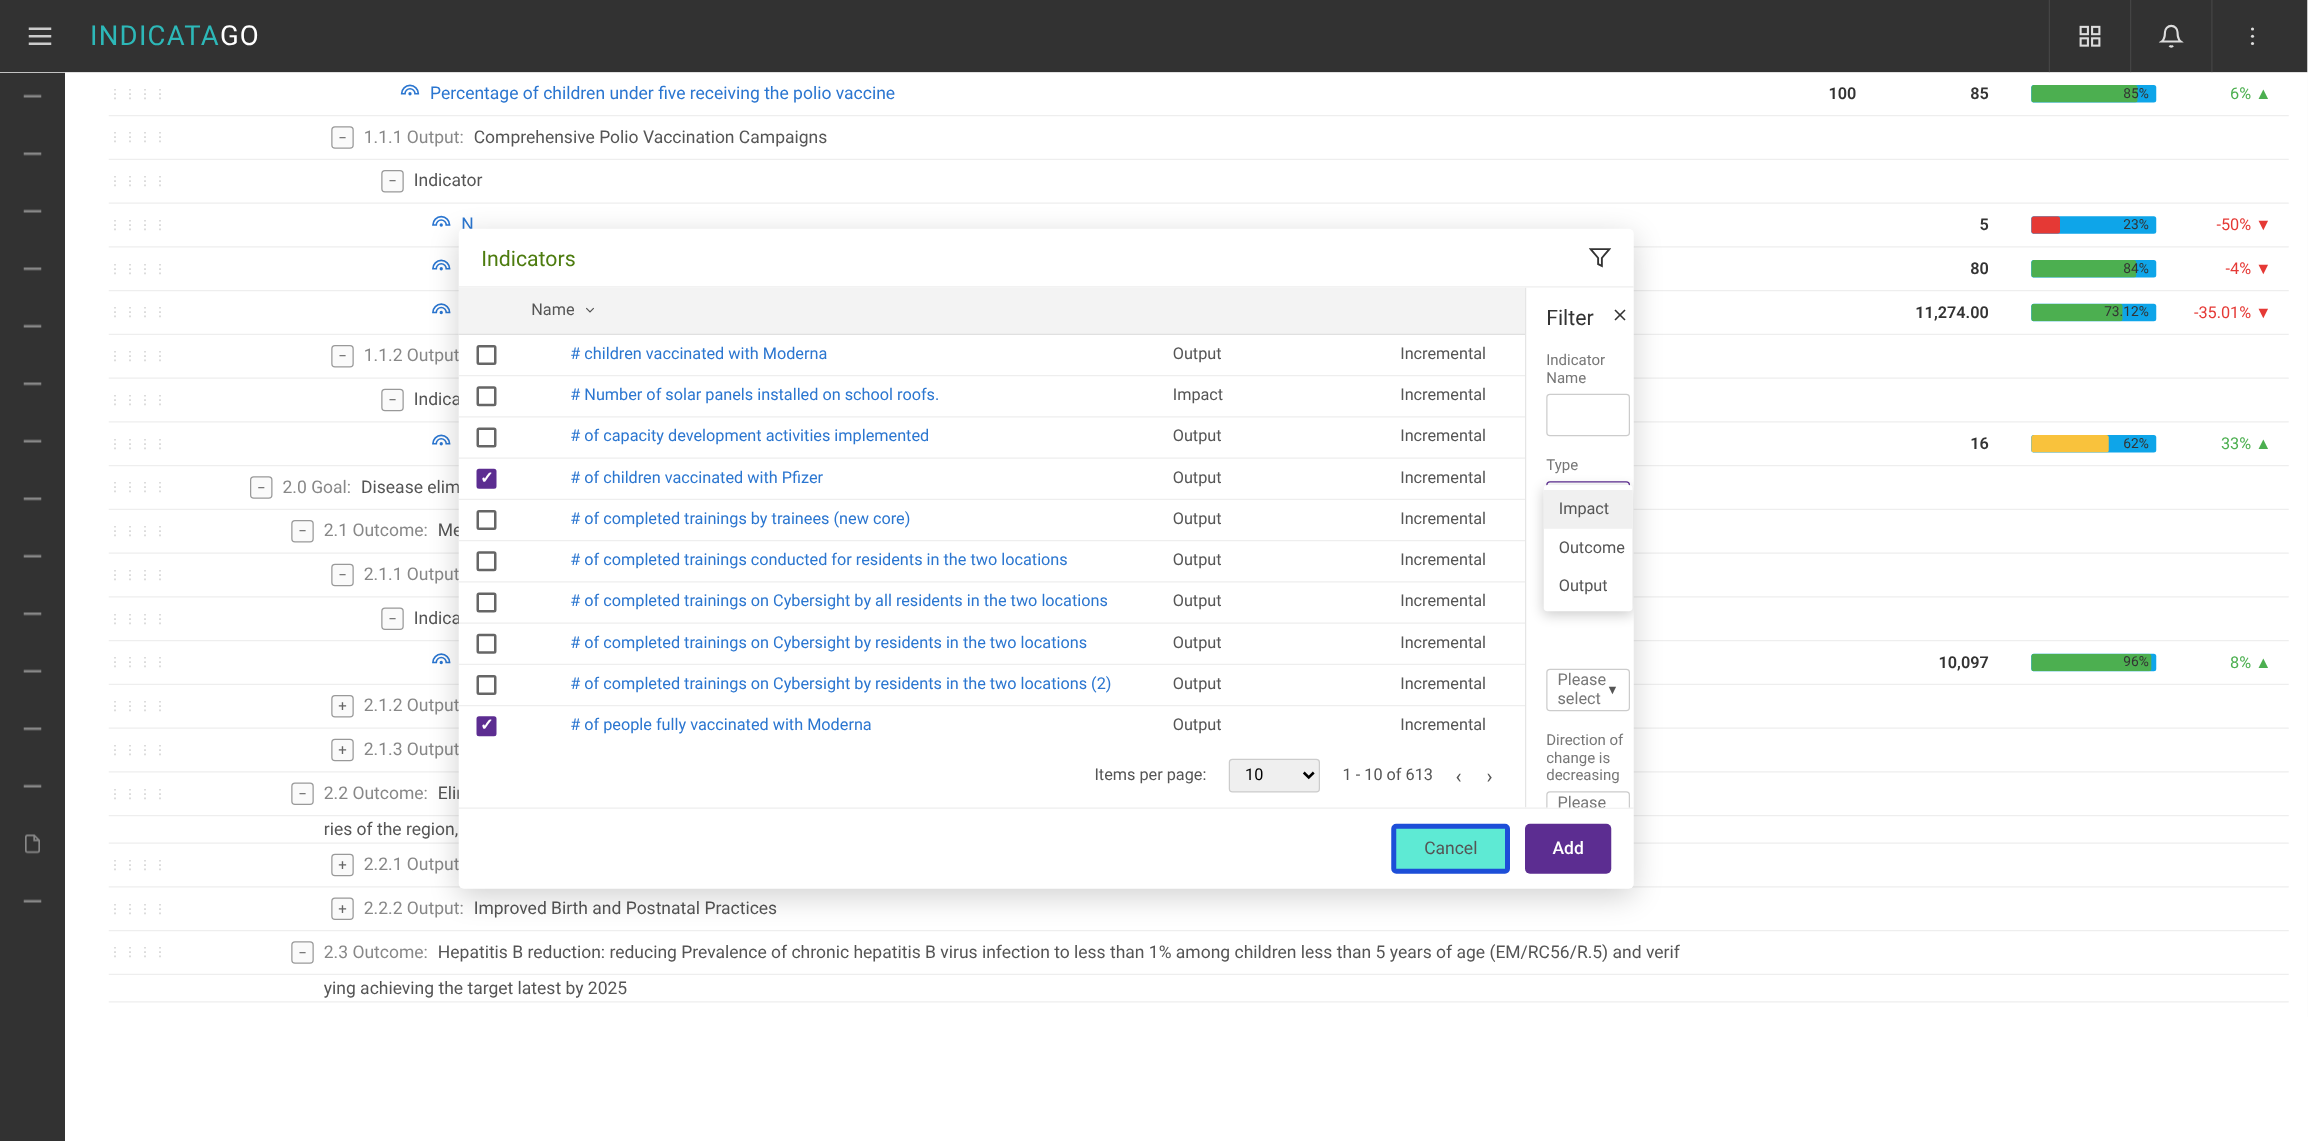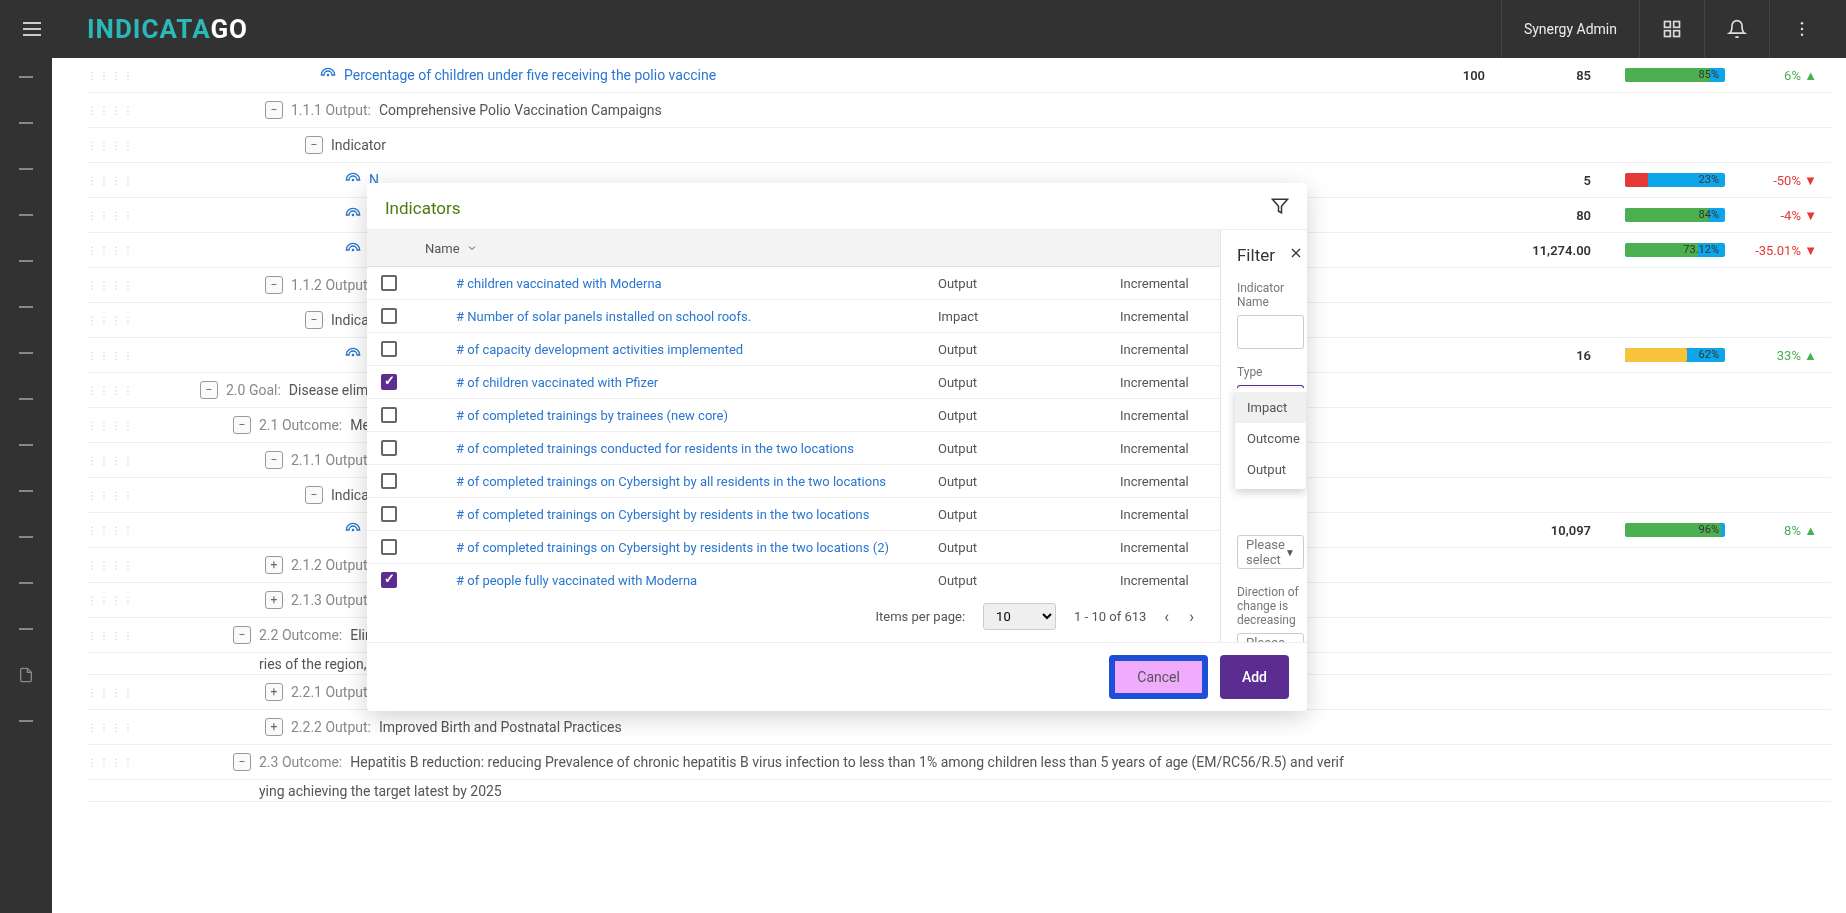--- a/index.html
+++ b/index.html
@@ -2,21 +2,21 @@
 <html><head>
 <meta charset="utf-8">
 <style>
 * { margin: 0; padding: 0; box-sizing: border-box; font-family: -apple-system, BlinkMacSystemFont, "Segoe UI", Roboto, sans-serif; }
 body { background: #f5f5f5; overflow: hidden; }
 
 .topbar { height: 58px; background: #323232; display: flex; align-items: center; padding: 0 12px; color: #fff; }
 .hamburger { width: 40px; height: 40px; display: flex; align-items: center; justify-content: center; cursor: pointer; }
 .hamburger-lines { display: flex; flex-direction: column; gap: 4px; }
 .hamburger-lines span { width: 18px; height: 2px; background: #ccc; }
-.logo { margin-left: 35px; font-size: 26px; font-weight: 700; letter-spacing: 1px; }
+.logo { margin-left: 20px; font-size: 22px; font-weight: 400; letter-spacing: 1px; }
 .logo-ind { color: #2db8b8; }
 .logo-go { color: #fff; }
 .topbar-spacer { flex: 1; }
 .topbar-right { display: flex; align-items: center; gap: 0; }
 .topbar-right > div { padding: 0 22px; height: 58px; display: flex; align-items: center; border-left: 1px solid #444; cursor: pointer; font-size: 14px; color: #eee; }
 .topbar-icon { width: 20px; height: 20px; }
 
 .sidebar { position: fixed; left: 0; top: 58px; bottom: 0; width: 52px; background: #323232; display: flex; flex-direction: column; padding-top: 12px; gap: 32px; align-items: center; }
 .sidebar-item { width: 20px; height: 14px; display: flex; align-items: center; justify-content: center; cursor: pointer; }
 .sidebar-line { width: 14px; height: 2px; background: #888; }
@@ -72,44 +72,41 @@
 .finput { width: 100%; height: 34px; border: 1px solid #ccc; border-radius: 3px; padding: 0 8px; font-size: 13px; }
 .fselect { width: 100%; height: 34px; border: 1px solid #ccc; border-radius: 3px; padding: 0 8px; font-size: 13px; color: #777; background: #fff; display: flex; align-items: center; justify-content: space-between; cursor: pointer; }
 .fselect.active { border: 1px solid #5c2d91; border-bottom-width: 2px; color: #5c2d91; }
 .fselect-caret { font-size: 10px; color: #555; }
 .dropdown { position: absolute; left: 14px; right: 14px; top: 158px; background: #fff; box-shadow: 0 3px 10px rgba(0,0,0,0.2); border-radius: 3px; z-index: 10; padding: 4px 0; }
 .dropdown-opt { padding: 8px 12px; font-size: 13px; color: #555; cursor: pointer; }
 .dropdown-opt:hover, .dropdown-opt.hover { background: #f0f0f0; }
 
 .modal-footer { display: flex; justify-content: flex-end; gap: 12px; padding: 12px 18px; border-top: 1px solid #eee; }
 .btn { padding: 8px 22px; border-radius: 4px; font-size: 14px; cursor: pointer; border: none; }
-.btn-cancel { background: #f0abfc; border: 6px solid #1d4ed8; color: #555; }
+.btn-cancel { background: #5eead4; border: 4px solid #1d4ed8; color: #555; }
 .btn-add { background: #5c2d91; color: #fff; font-weight: 500; }
 
 .scroll-thumb { position: absolute; right: 2px; top: 10px; width: 6px; height: 120px; background: #bbb; border-radius: 3px; }
 </style>
 </head>
 <body>
 
 <div class="topbar">
   <div class="hamburger">
     <div class="hamburger-lines">
         <span></span>
         <span></span>
         <span></span>
       </div>
   </div>
   <div class="logo">
     <span class="logo-ind">INDICATA</span><span class="logo-go">GO</span>
   </div>
   <div class="topbar-spacer"></div>
   <div class="topbar-right">
-    <div>
-        <span>Synergy Admin</span>
-      </div>
     <div>
       <svg class="topbar-icon" viewBox="0 0 24 24" fill="none" stroke="#ddd" stroke-width="2">
           <rect x="3" y="3" width="7" height="7"></rect>
           <rect x="14" y="3" width="7" height="7"></rect>
           <rect x="3" y="14" width="7" height="7"></rect>
           <rect x="14" y="14" width="7" height="7"></rect>
         </svg>
     </div>
     <div>
       <svg class="topbar-icon" viewBox="0 0 24 24" fill="none" stroke="#ddd" stroke-width="2">

